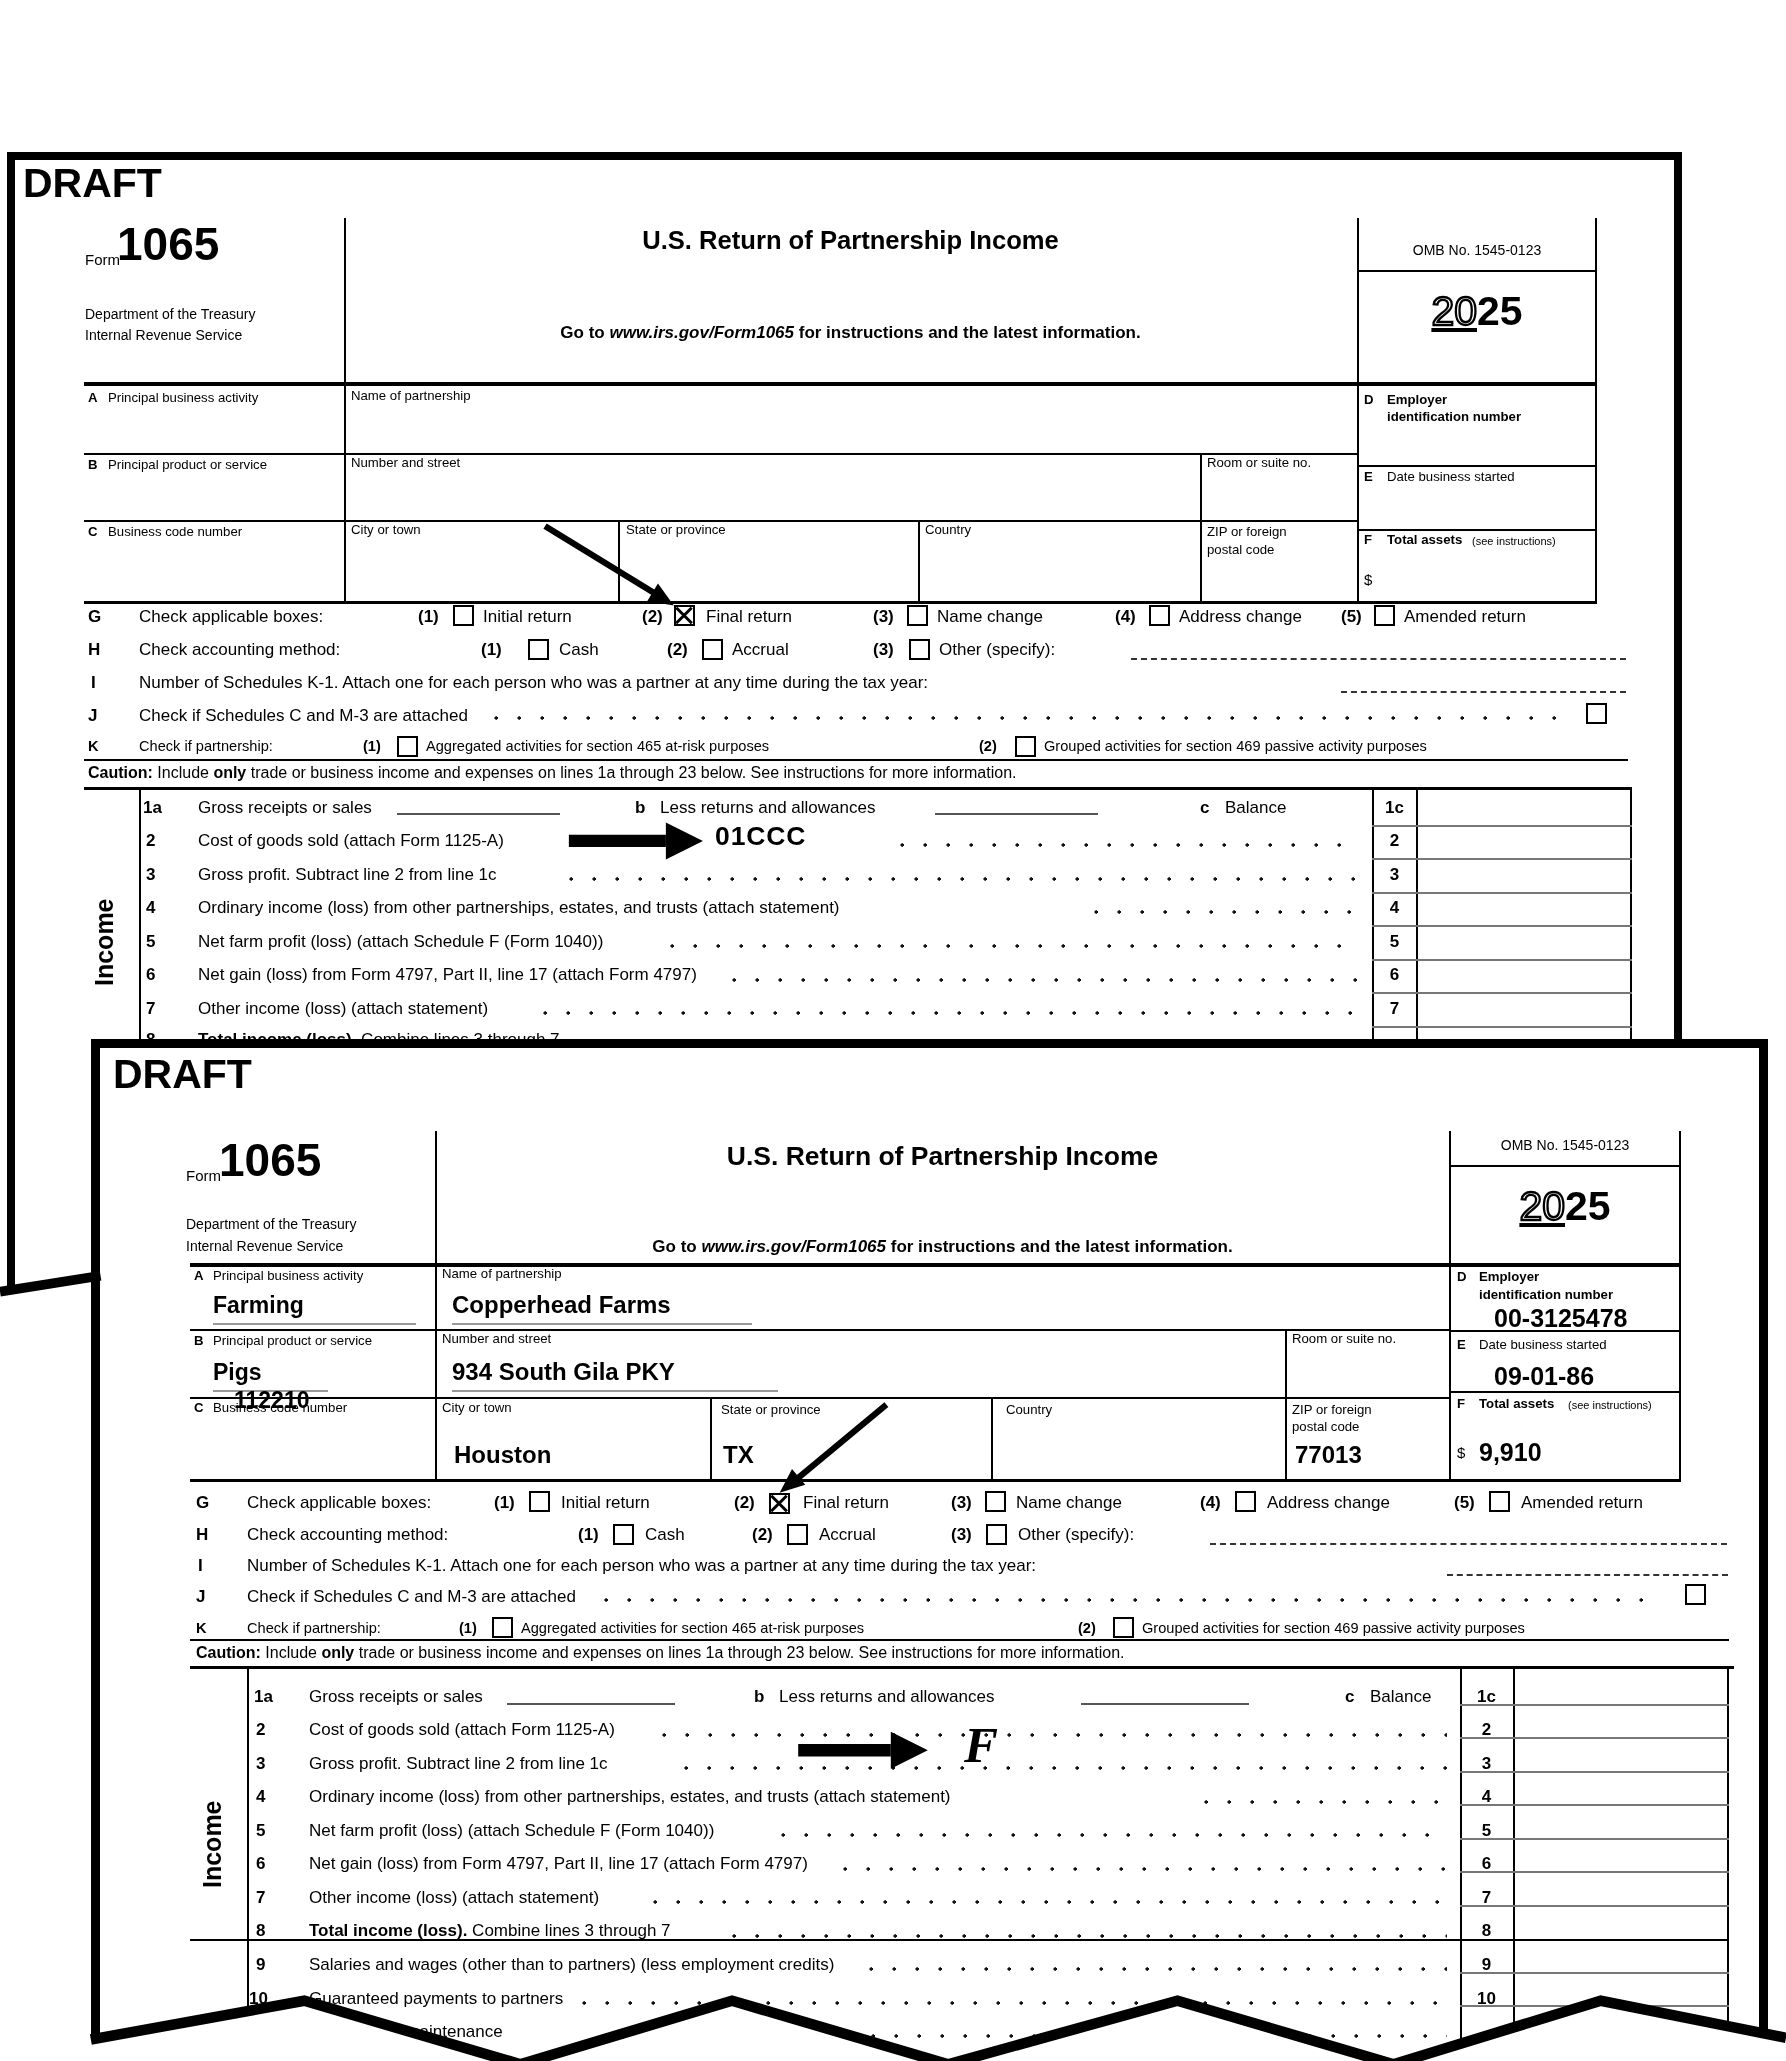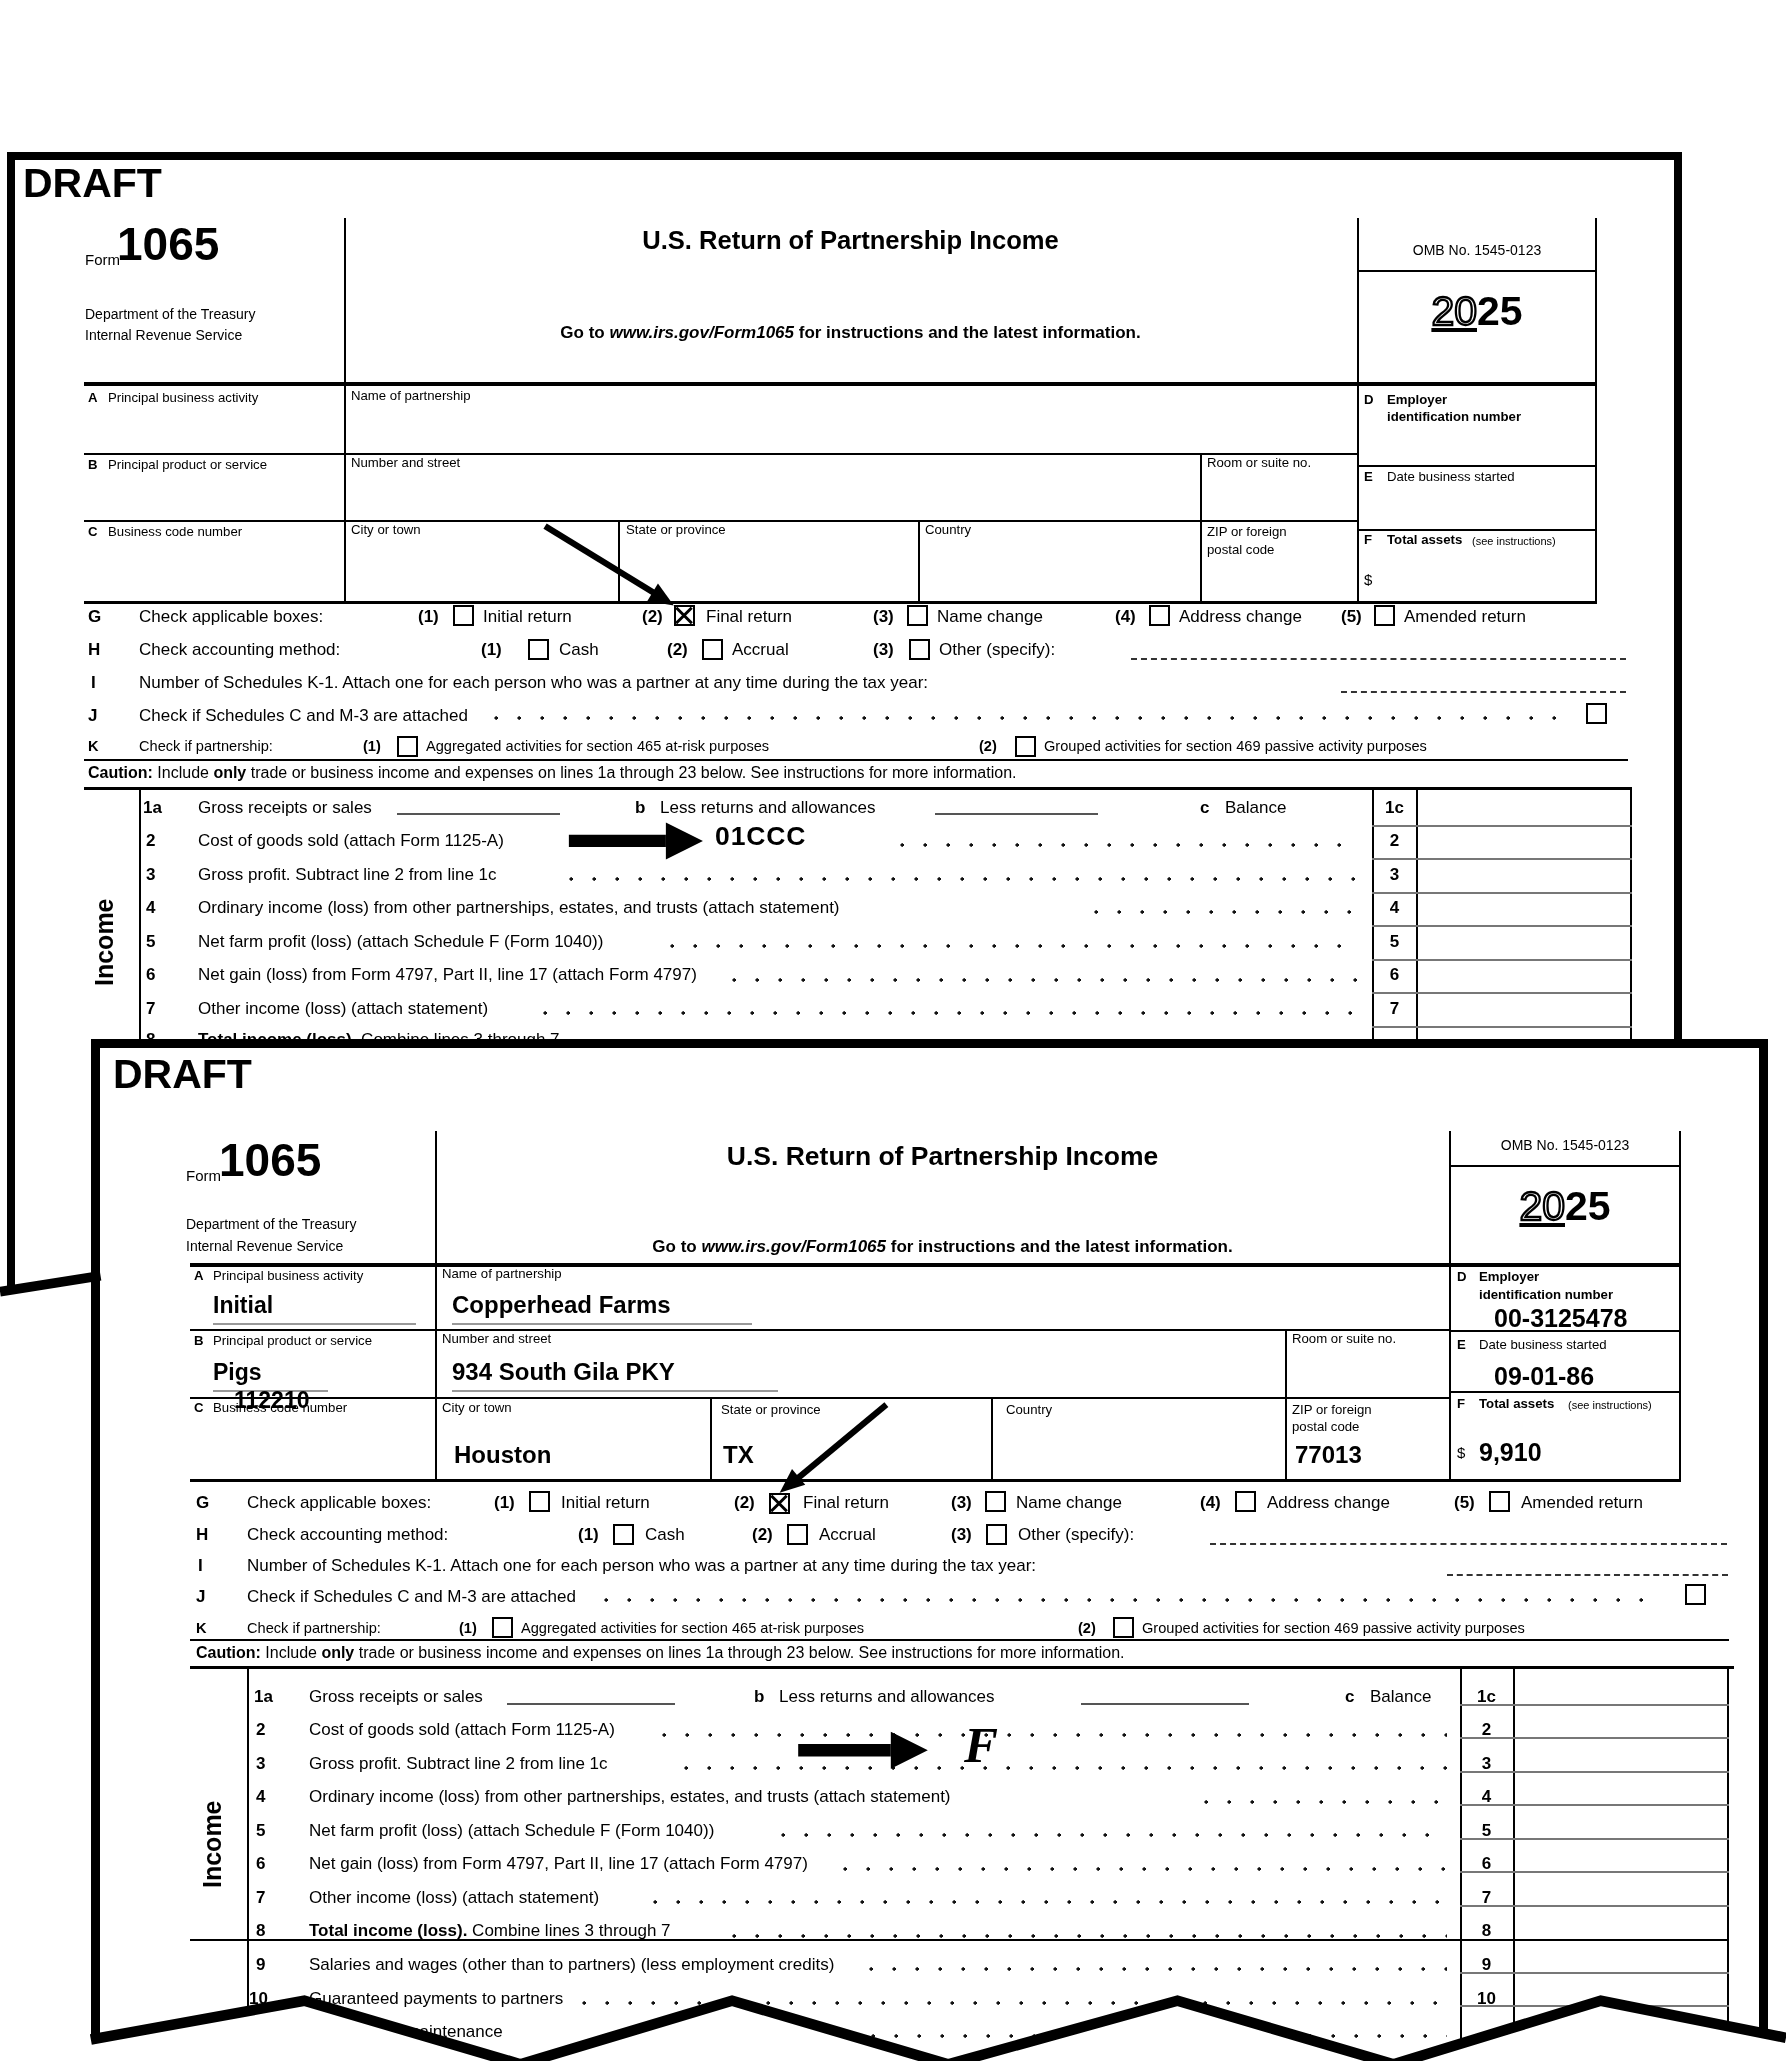--- a/index.html
+++ b/index.html
@@ -228,21 +228,21 @@
 <div class="vl" style="left:435px;top:1263px;width:1.8px;height:216px;"></div>
 <div class="vl" style="left:1285px;top:1329px;width:1.8px;height:151px;"></div>
 <div class="vl" style="left:710px;top:1397px;width:1.8px;height:83px;"></div>
 <div class="vl" style="left:991px;top:1397px;width:1.8px;height:83px;"></div>
 <div class="hl" style="left:1449px;top:1330px;width:231px;height:1.8px;"></div>
 <div class="hl" style="left:1449px;top:1391px;width:231px;height:1.8px;"></div>
 
 <div class="t b f15" style="left:194px;top:1269px;">A</div>
 <div class="t f15" style="left:213px;top:1269px;">Principal business activity</div>
 <div class="t f15" style="left:442px;top:1267px;">Name of partnership</div>
-<div class="t b f26" style="left:213px;top:1293px;">Initial</div>
+<div class="t b f26" style="left:213px;top:1293px;">Farming</div>
 <div class="t b f27" style="left:452px;top:1292px;">Copperhead Farms</div>
 <div class="entry" style="left:213px;top:1323px;width:203px;"></div>
 <div class="entry" style="left:452px;top:1323px;width:300px;"></div>
 
 <div class="t b f15" style="left:194px;top:1334px;">B</div>
 <div class="t f15" style="left:213px;top:1334px;">Principal product or service</div>
 <div class="t f15" style="left:442px;top:1332px;">Number and street</div>
 <div class="t f15" style="left:1292px;top:1332px;">Room or suite no.</div>
 <div class="t b f26" style="left:213px;top:1360px;">Pigs</div>
 <div class="t b f27" style="left:452px;top:1359px;">934 South Gila PKY</div>

